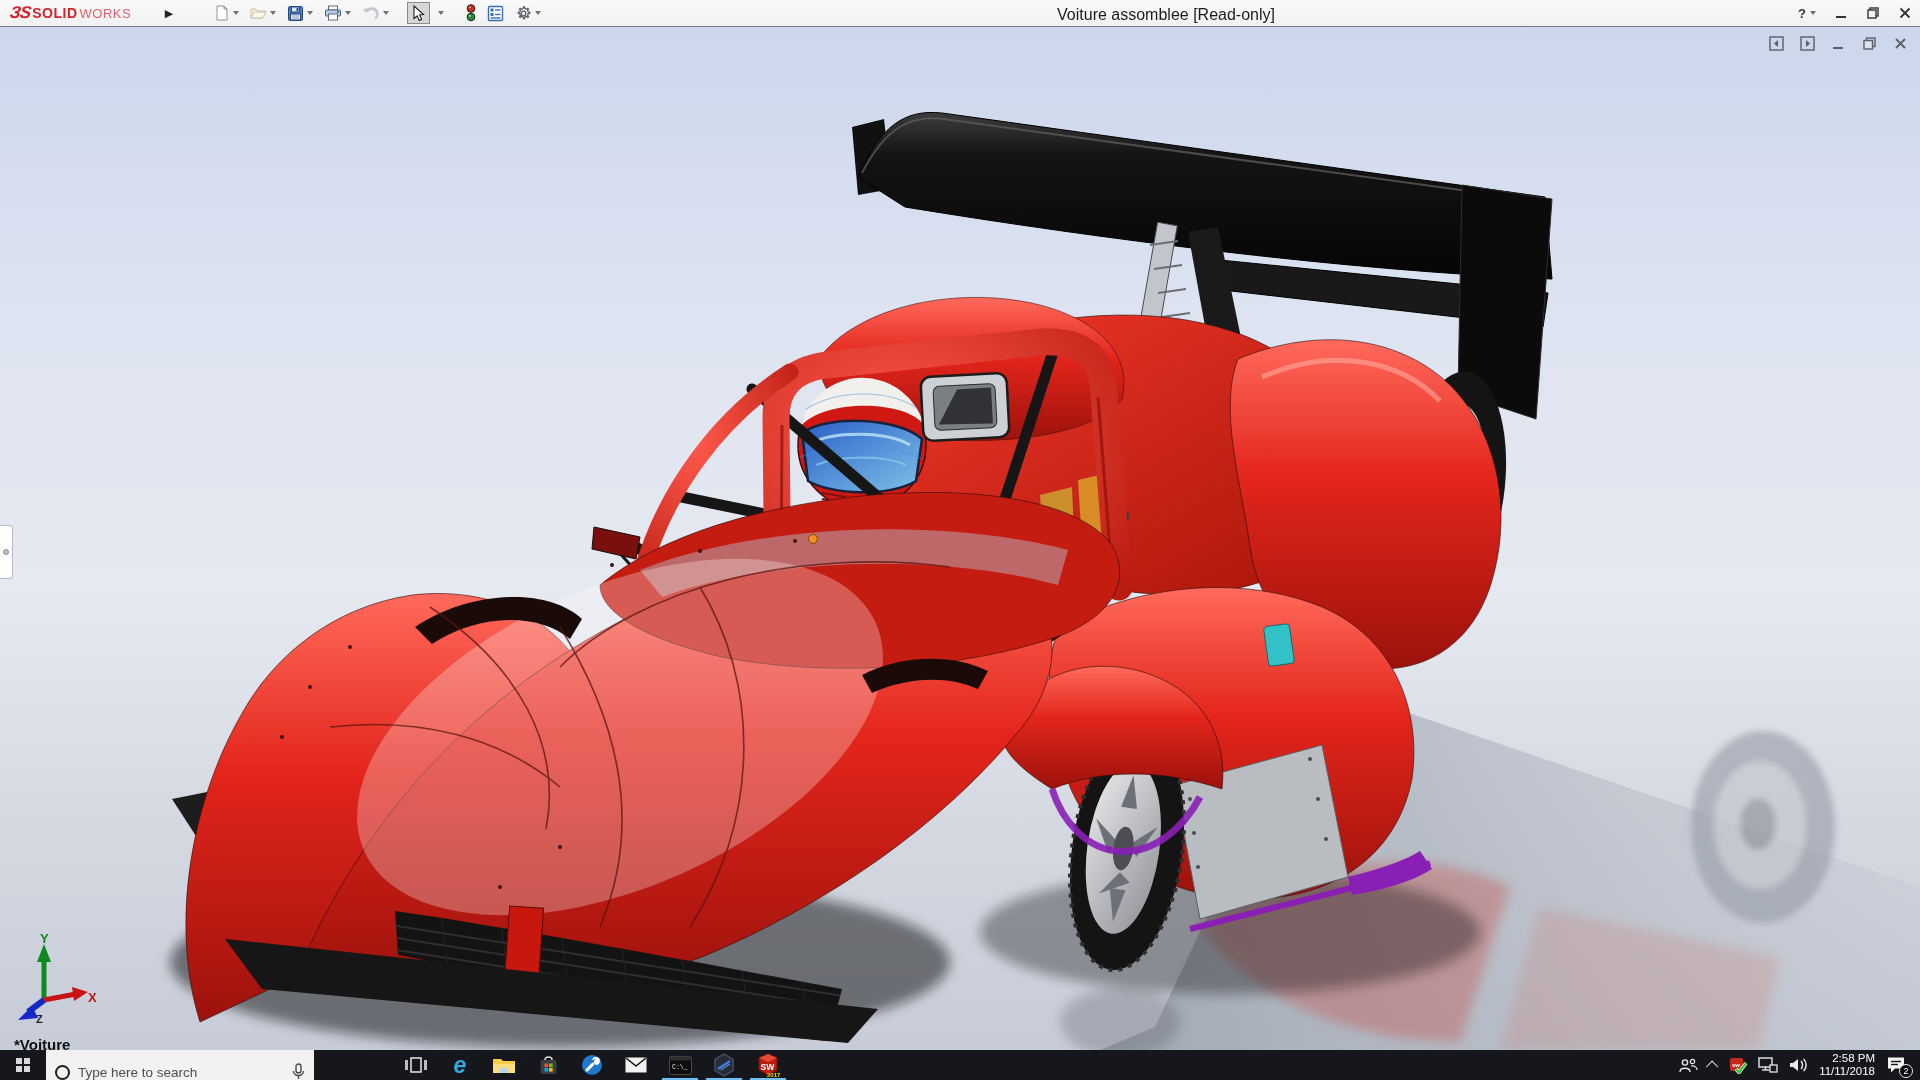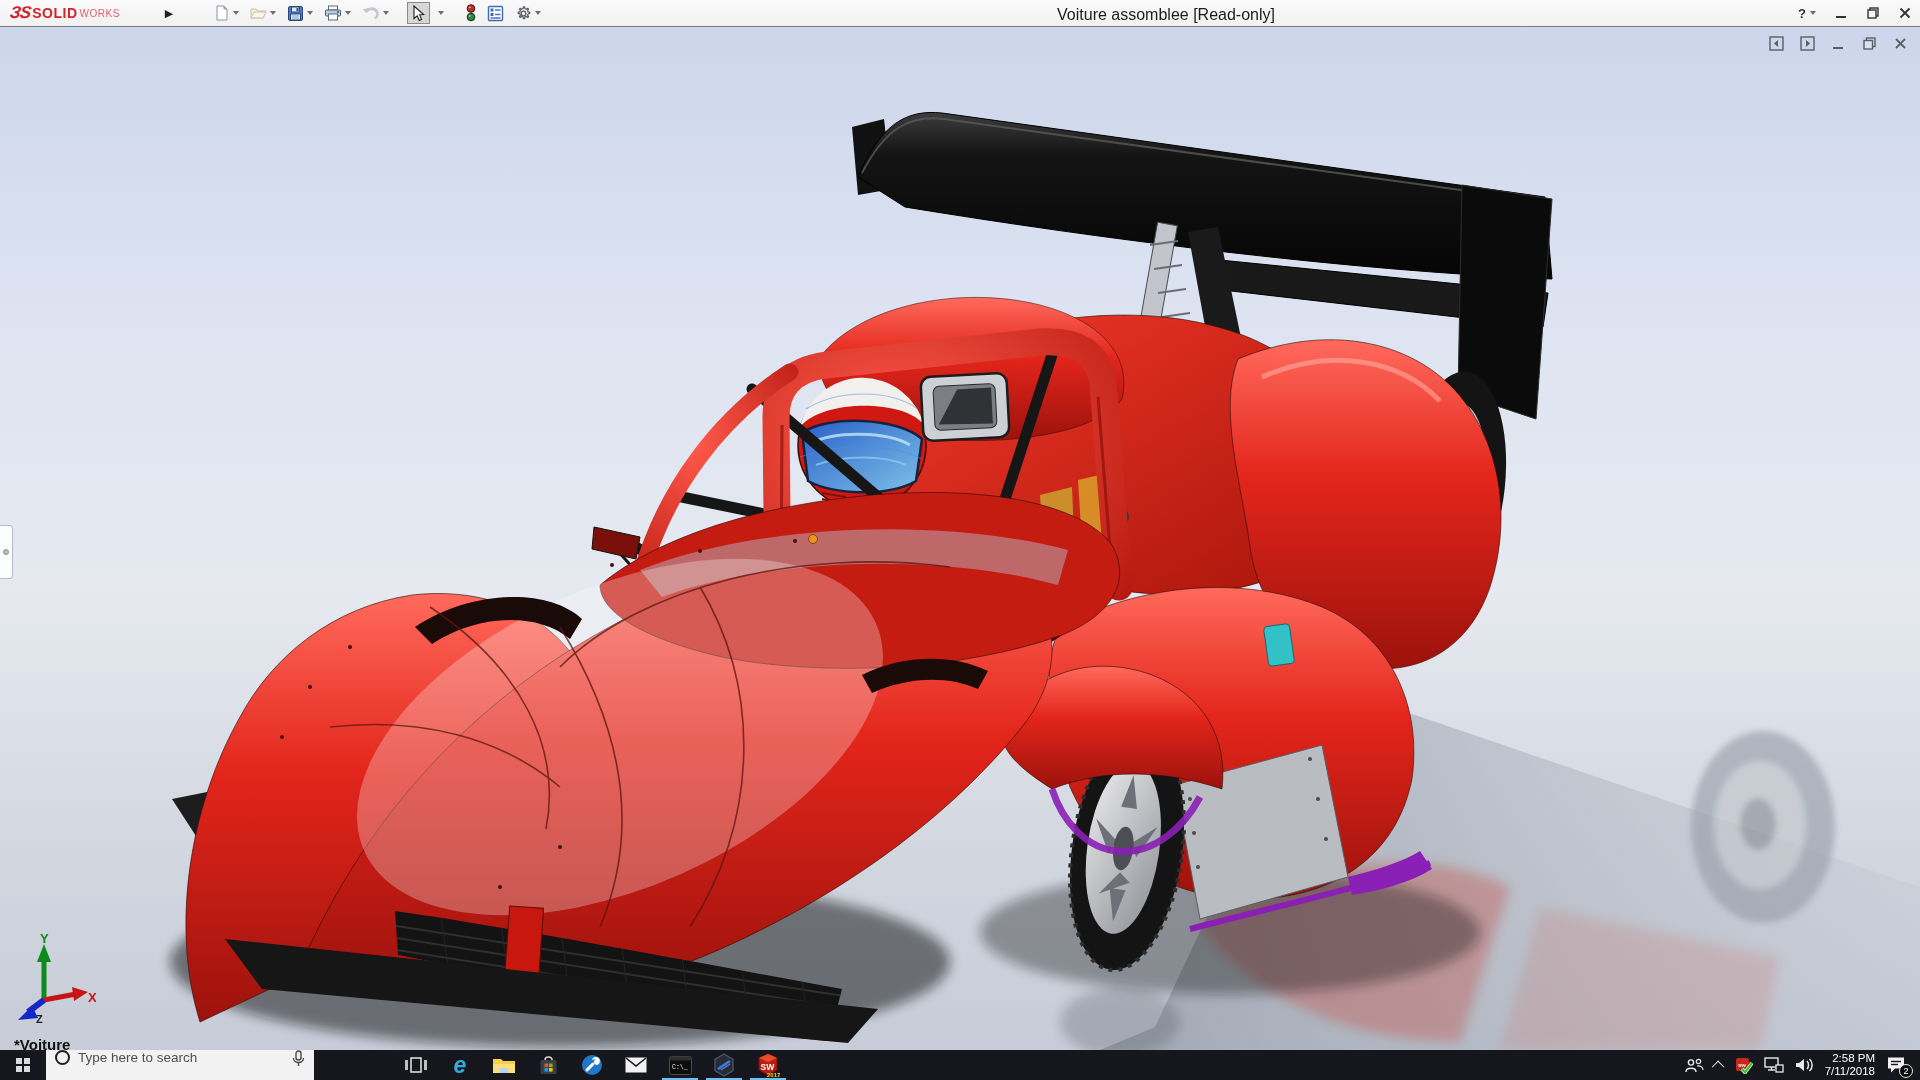--- a/index.html
+++ b/index.html
@@ -11,21 +11,21 @@
   *{margin:0;padding:0;box-sizing:border-box;}
   html,body{width:1920px;height:1080px;overflow:hidden;font-family:"Liberation Sans",sans-serif;}
   .app{position:absolute;inset:0;background:#dfe3ea;}
 
   
   .titlebar{position:absolute;left:0;top:0;width:1920px;height:27px;
     background:linear-gradient(#fafafa,#f1f1f2);border-bottom:1px solid #7a7a7a;}
   .logo{position:absolute;left:10px;top:0;height:26px;display:flex;align-items:center;gap:2px;}
   .logo .glyph{font-style:italic;font-weight:bold;font-size:17px;color:var(--brand-red);letter-spacing:-1px;transform:skewX(-8deg);}
   .logo .bold{font-weight:bold;font-size:14px;color:var(--brand-red);letter-spacing:.5px;}
-  .logo .light{font-weight:normal;font-size:10px;color:#e2606a;letter-spacing:.5px;}
+  .logo .light{font-weight:normal;font-size:13px;color:#e2606a;letter-spacing:.5px;}
   .menu-expand{position:absolute;left:160px;top:4px;width:18px;height:18px;display:flex;align-items:center;justify-content:center;
     font-size:11px;color:#222;cursor:pointer;}
   .tb-row{position:absolute;left:210px;top:0;height:26px;display:flex;align-items:center;gap:3px;}
   .tbtn{height:22px;display:flex;align-items:center;gap:2px;padding:0 3px;border:1px solid transparent;}
   .tbtn.active{background:#d6d6d6;border:1px solid #8a8a8a;}
   .tbtn svg{display:block;}
   .dd{width:0;height:0;border-left:3.5px solid transparent;border-right:3.5px solid transparent;border-top:4px solid #6f6f6f;margin-left:1px;}
   .tb-gap{width:8px;}
   .title-text{position:absolute;left:1166px;top:6px;transform:translateX(-50%);font-size:16px;color:#1c1c1c;white-space:nowrap;}
   .winctls{position:absolute;right:8px;top:0;height:26px;display:flex;align-items:center;gap:18px;}
@@ -43,21 +43,21 @@
     border-radius:0 4px 4px 0;z-index:5;cursor:pointer;}
   .left-tab .dot{position:absolute;left:3px;top:23px;width:6px;height:6px;border-radius:50%;background:#b9bdc3;border:1px solid #8f949a;}
   .triad{position:absolute;left:8px;bottom:26px;z-index:5;}
   .view-label{position:absolute;left:14px;bottom:-3px;font-size:15px;font-weight:bold;color:#111;z-index:5;}
 
   
   .taskbar{position:absolute;left:0;top:1050px;width:1920px;height:30px;background:var(--taskbar-bg);display:flex;align-items:stretch;}
   .start{width:46px;display:flex;align-items:center;justify-content:center;cursor:pointer;}
   .winlogo{display:grid;grid-template-columns:6.5px 6.5px;grid-template-rows:6.5px 6.5px;gap:1.5px;}
   .winlogo span{background:#d8dadd;}
-  .search{width:268px;background:var(--search-bg);display:flex;align-items:flex-start;padding:0 9px;gap:8px;cursor:text;}
+  .search{width:268px;background:var(--search-bg);display:flex;align-items:flex-end;padding:0 9px;gap:8px;cursor:text;}
   .cortana{width:15px;height:15px;border:2.5px solid #1f1f1f;border-radius:50%;flex:none;}
   .search input{border:none;outline:none;background:transparent;font-size:13.5px;color:#333;flex:1;font-family:"Liberation Sans",sans-serif;}
   .search input::placeholder{color:#4e4e4e;opacity:1;}
   .mic{flex:none;}
   .ticons{display:flex;margin-left:80px;}
   .ticon{width:44px;position:relative;display:flex;align-items:center;justify-content:center;cursor:pointer;}
   .ticon .runbar{position:absolute;left:4px;right:4px;bottom:0;height:2.5px;background:var(--run-ind);}
   .edge-e{font-size:23px;font-weight:bold;font-style:italic;color:#35abe2;line-height:1;}
   .tray{position:absolute;right:0;top:0;height:30px;display:flex;align-items:center;gap:11px;padding-right:6px;}
   .trayicon{position:relative;display:flex;align-items:center;justify-content:center;cursor:pointer;}
@@ -579,21 +579,21 @@
           </svg>
       </span>
       <span class="trayicon">
         <svg width="19" height="16" viewBox="0 0 19 16">
             <path d="M1 6 L4 6 L9 2 L9 14 L4 10 L1 10 Z" fill="#e8e8e8"></path>
             <path d="M12 4 C14 6 14 10 12 12 M14.5 2 C18 5 18 11 14.5 14" fill="none" stroke="#e8e8e8" stroke-width="1.5"></path>
           </svg>
       </span>
       <span class="clock">
         <div>2:58 PM</div>
-        <div>7/11/2018</div>
+        <div>11/11/2018</div>
       </span>
       <span class="trayicon" style="margin-right:8px;">
         <svg width="20" height="18" viewBox="0 0 20 18">
             <path d="M2 1.5 h16 v11 h-9 l-4 4 v-4 h-3 z" fill="#f2f2f2"></path>
             <line x1="5" y1="5.5" x2="15" y2="5.5" stroke="#15171c" stroke-width="1.4"></line>
             <line x1="5" y1="8.5" x2="12" y2="8.5" stroke="#15171c" stroke-width="1.4"></line>
           </svg>
         <span class="badge">2</span>
       </span>
     </div>

